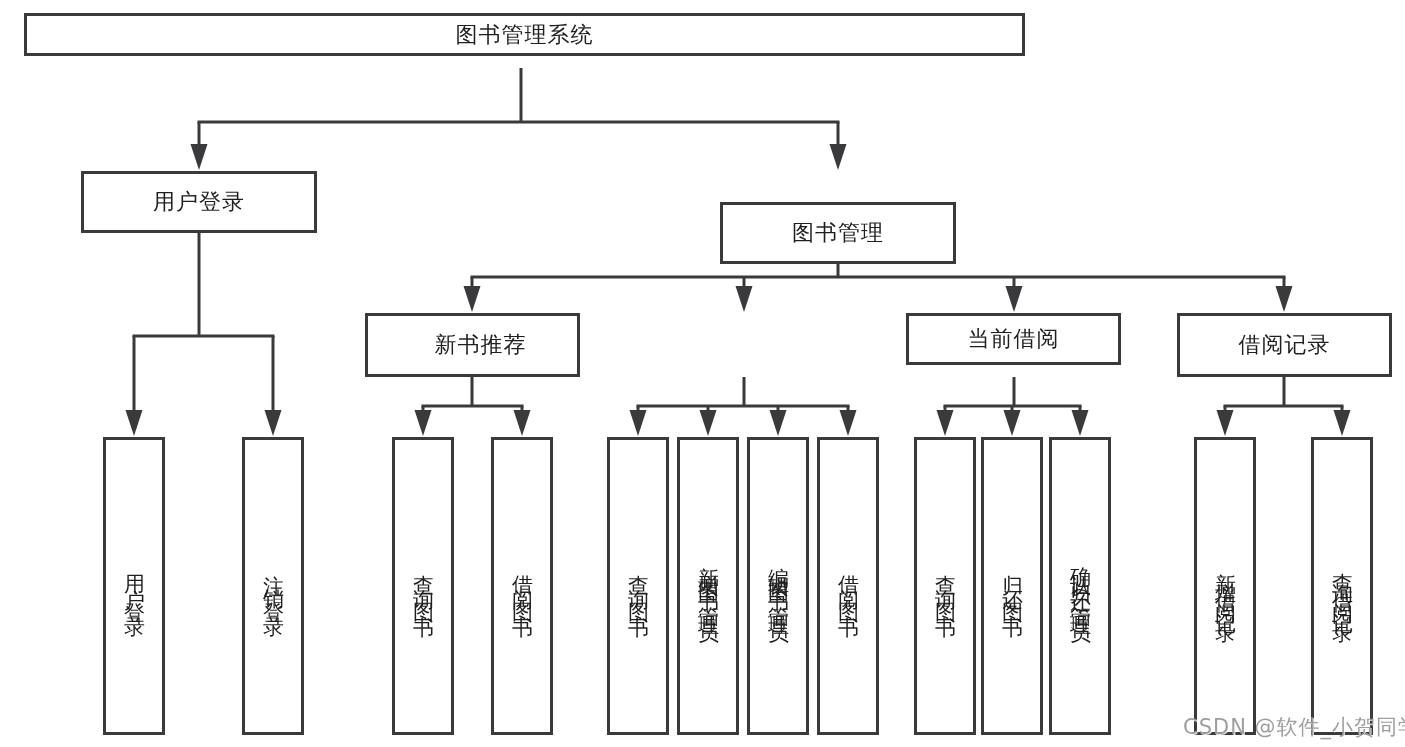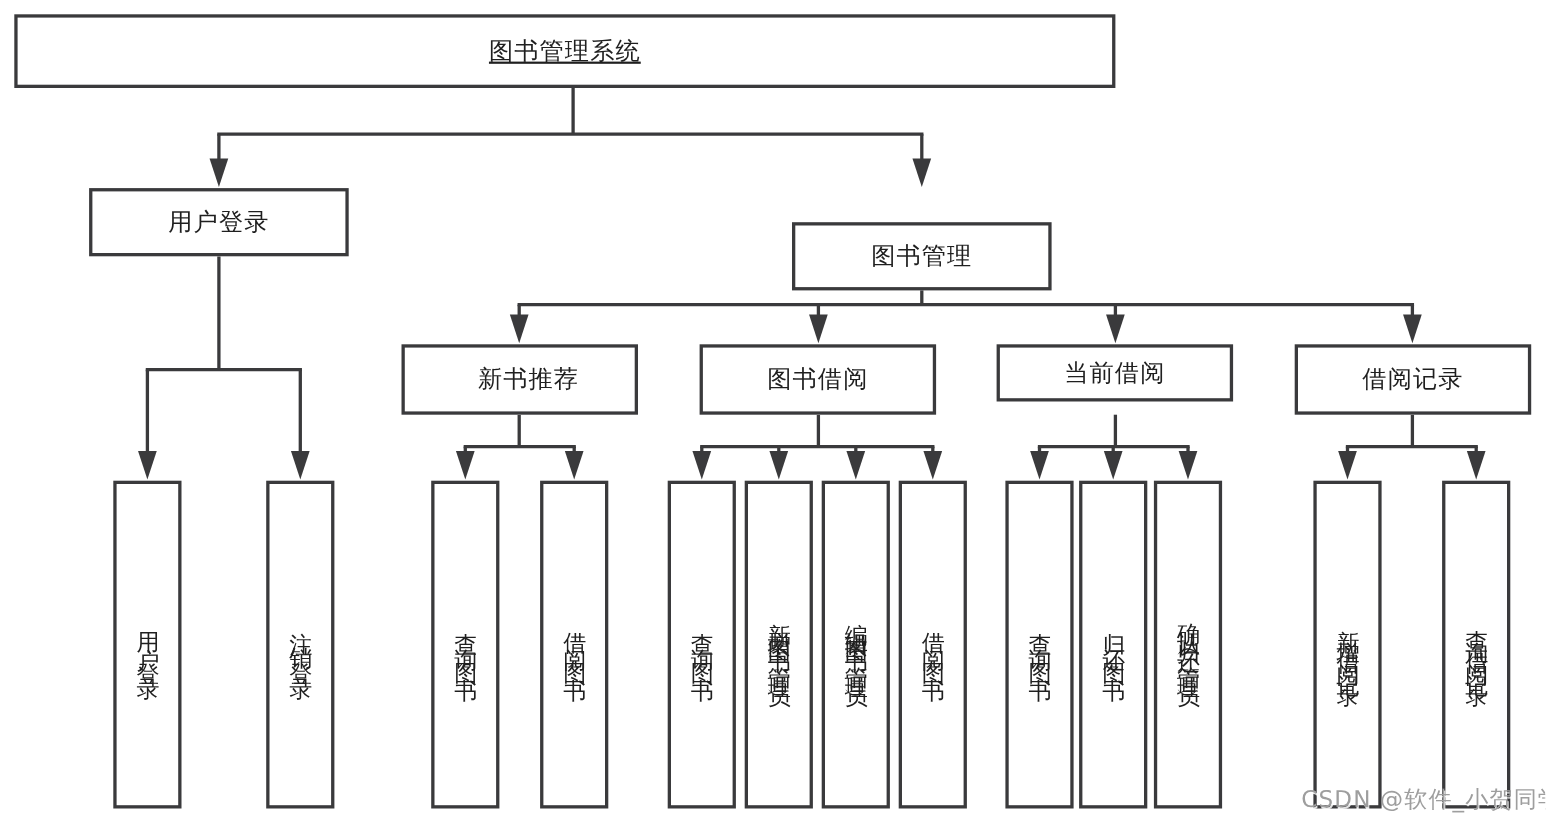--- a/index.html
+++ b/index.html
@@ -124,37 +124,34 @@
 
       <polygon points="936.5,410 953.5,410 945,436"></polygon>
       <polygon points="1003.5,410 1020.5,410 1012,436"></polygon>
       <polygon points="1071.5,410 1088.5,410 1080,436"></polygon>
 
       <polygon points="1216.5,410 1233.5,410 1225,436"></polygon>
       <polygon points="1333.5,410 1350.5,410 1342,436"></polygon>
     </g>
   </svg>
 
-  <div class="box h" style="left:13px; top:13px; width:1001px; height:67px;text-decoration:underline;">
+  <div class="box h" style="left:24px; top:13px; width:1001px; height:43px;">
     <span class="label">图书管理系统</span>
   </div>
 
   <div class="box h" style="left:81px; top:171px; width:236px; height:62px;">
     <span class="label">用户登录</span>
   </div>
   <div class="box h" style="left:720px; top:171px; width:236px; height:62px;margin-top:31px;">
     <span class="label">图书管理</span>
   </div>
 
   <div class="box h" style="left:365px; top:313px; width:215px; height:64px;padding-left:16px;">
     <span class="label">新书推荐</span>
   </div>
-  <div class="box h" style="left:636px; top:313px; width:215px; height:64px;">
-    <span class="label">图书借阅</span>
-  </div>
   <div class="box h" style="left:906px; top:313px; width:215px; height:52px;">
     <span class="label">当前借阅</span>
   </div>
   <div class="box h" style="left:1177px; top:313px; width:215px; height:64px;">
     <span class="label">借阅记录</span>
   </div>
 
   <div class="box v gap-lg" style="left:103px; top:437px; width:62px; height:298px;">
     <span class="label">用户登录</span>
   </div>

